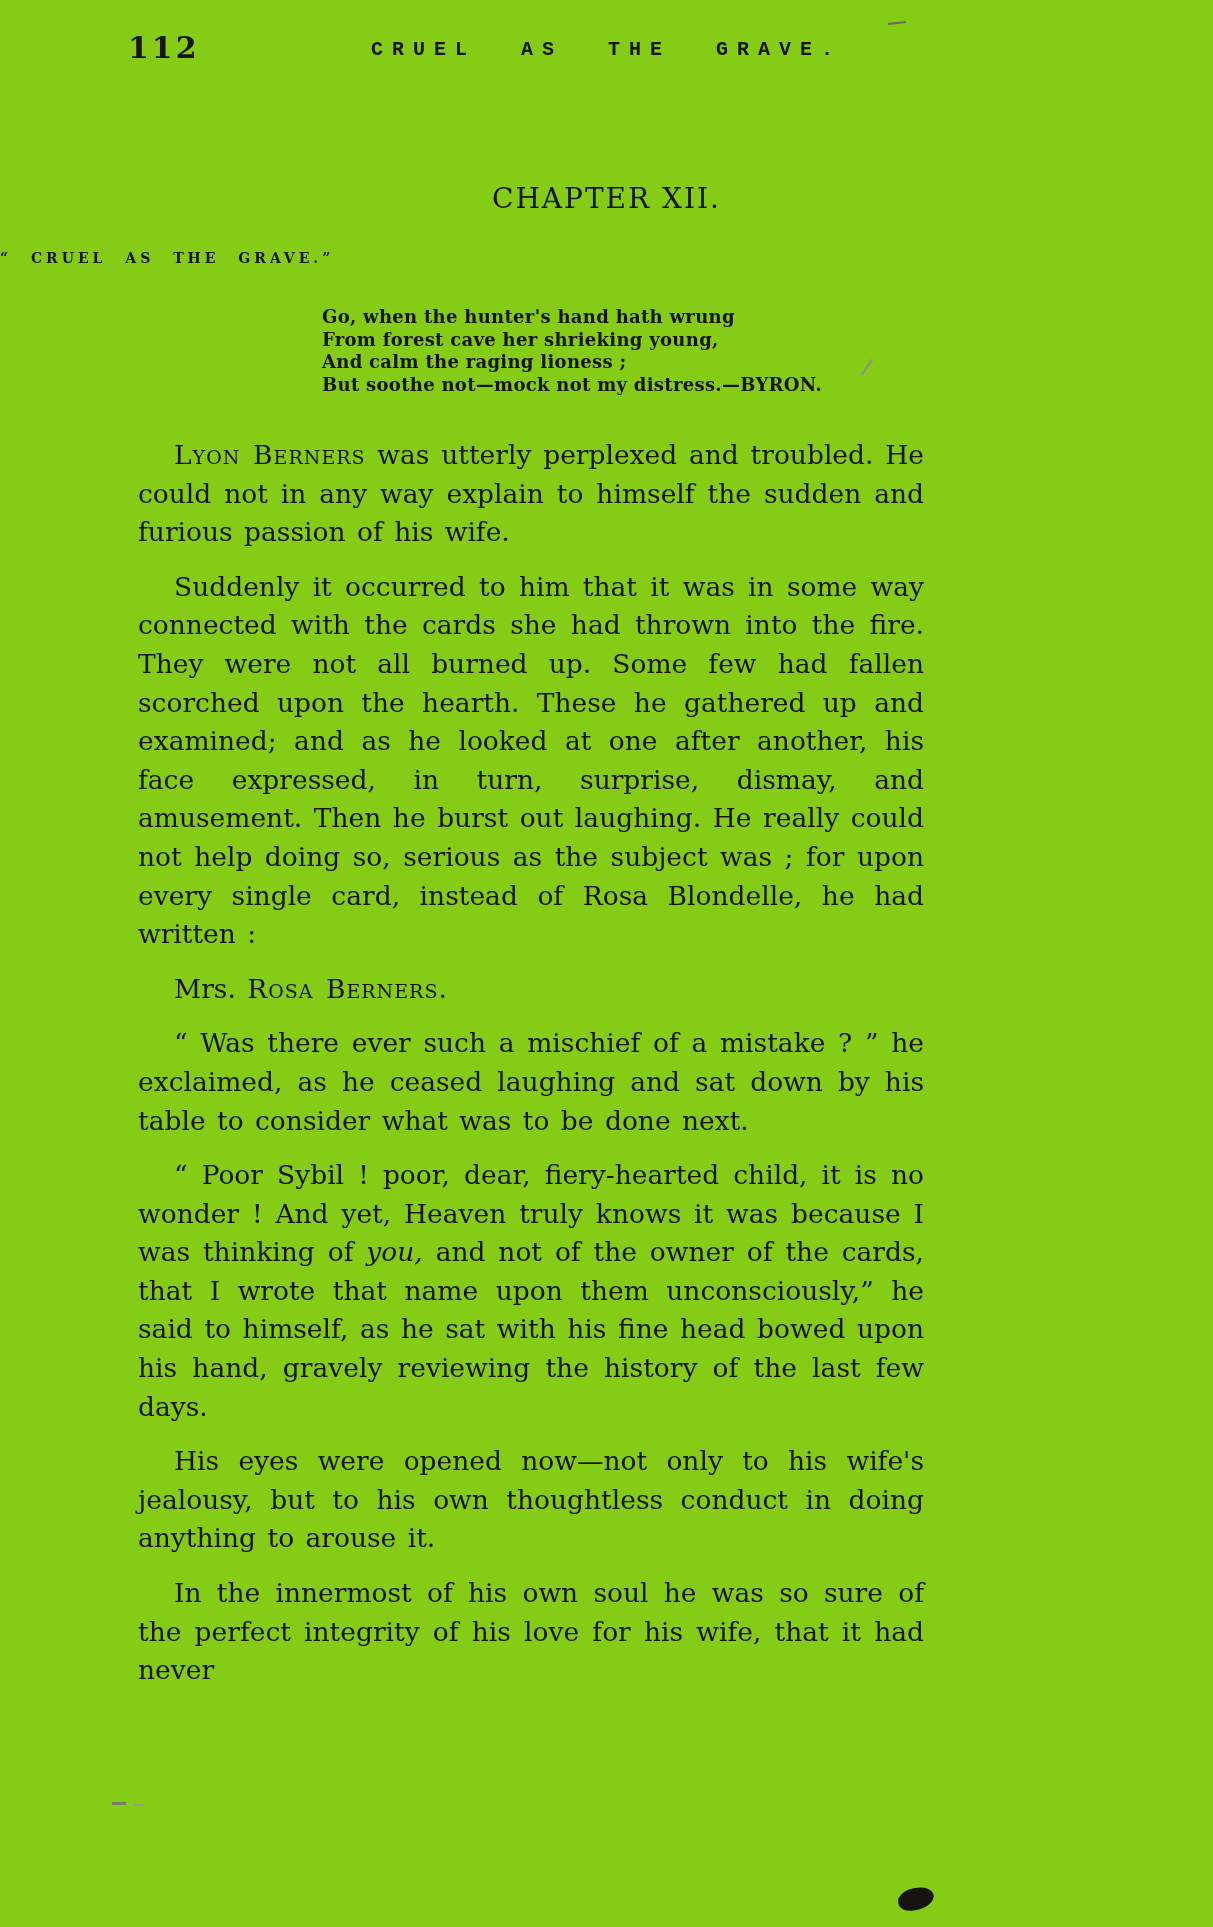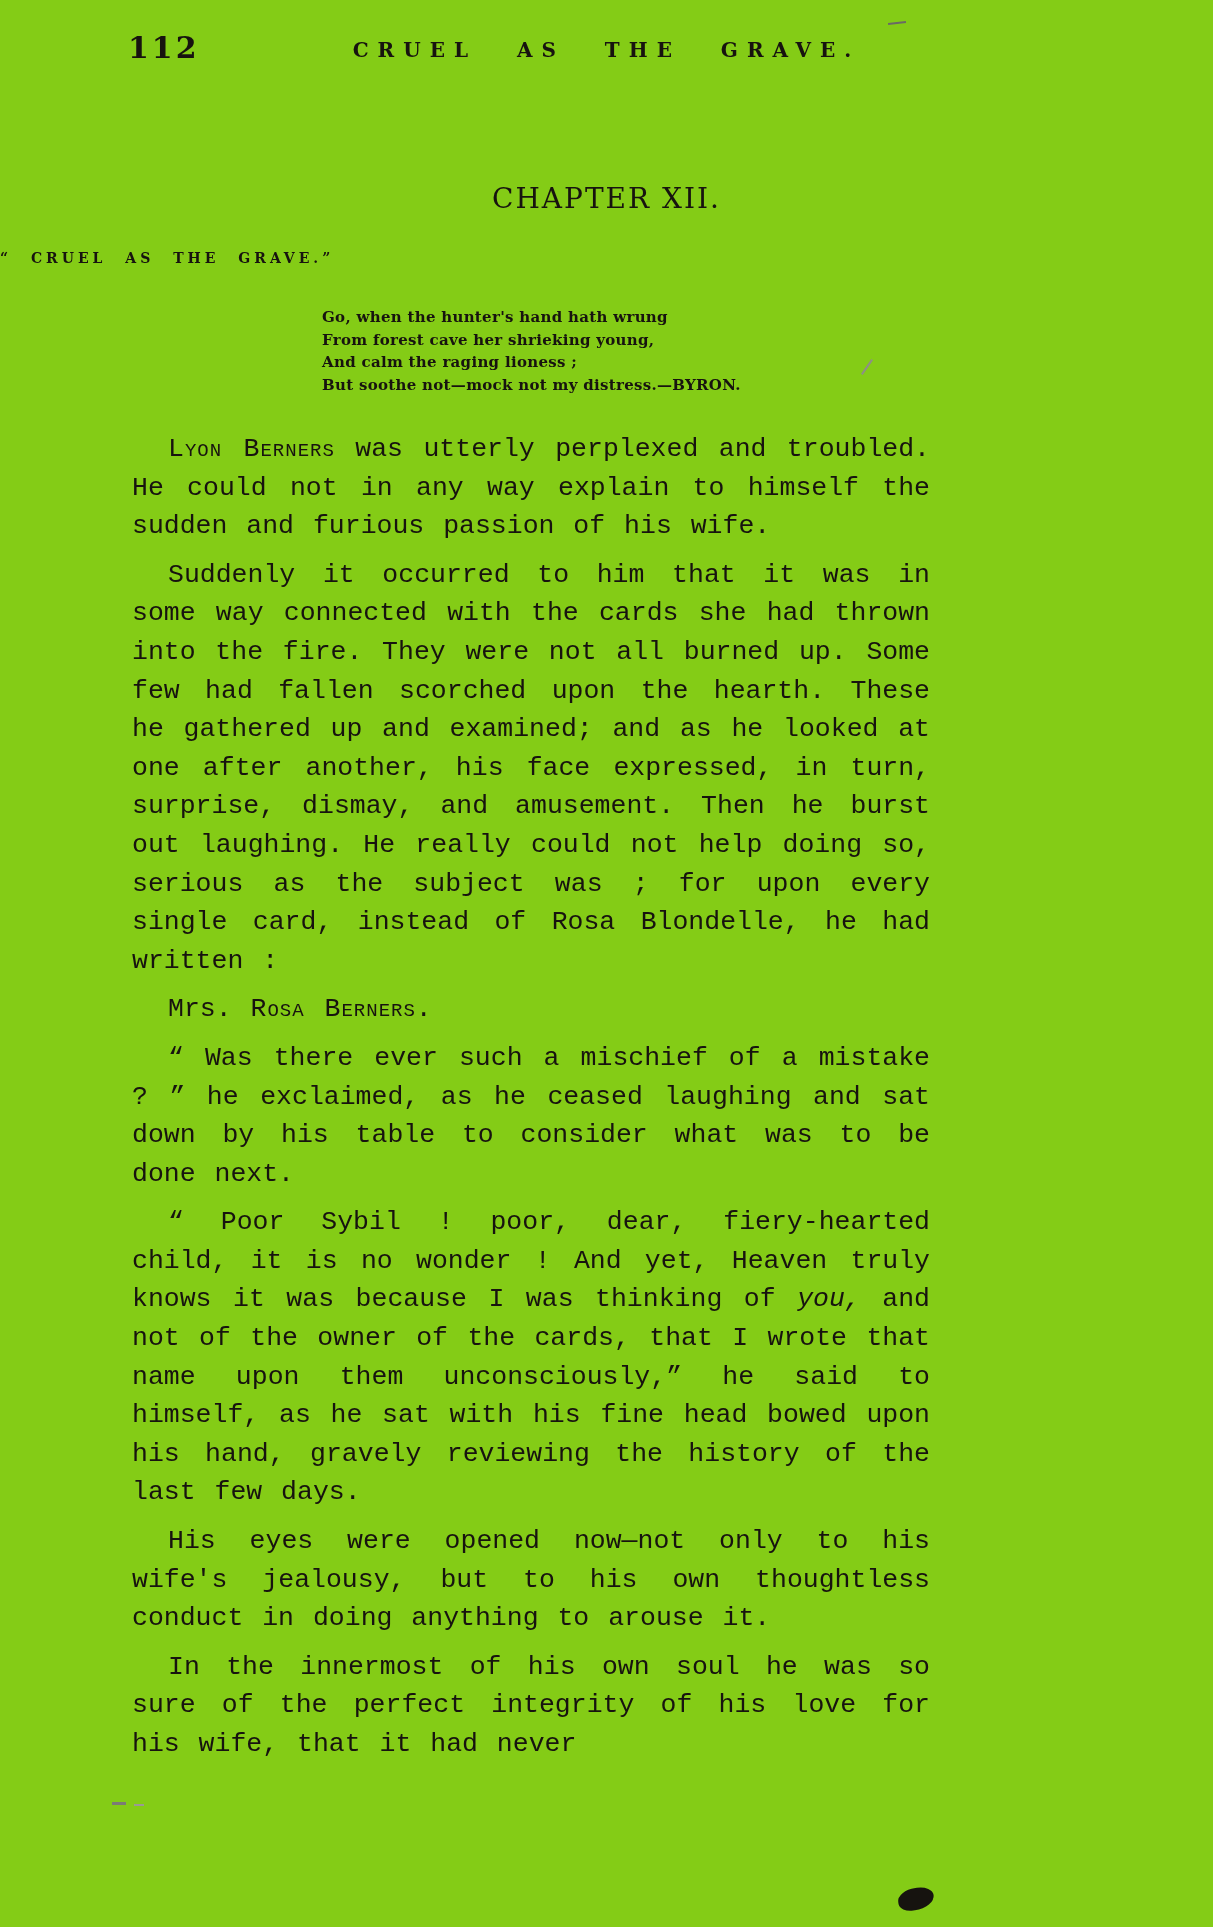--- a/index.html
+++ b/index.html
@@ -26,20 +26,21 @@
     position: absolute;
     top: 38px;
     left: 0;
     width: 100%;
     text-align: center;
     font-size: 20px;
     font-weight: 700;
     letter-spacing: 9px;
     word-spacing: 24px;
     white-space: nowrap;
+    font-family: Liberation Mono, monospace;
   }
   .chapter-title {
     position: absolute;
     top: 182px;
     left: 0;
     width: 100%;
     text-align: center;
     font-size: 28px;
     letter-spacing: 2px;
   }
@@ -51,36 +52,36 @@
     text-align: left;
     font-size: 14px;
     font-weight: 700;
     letter-spacing: 4px;
     word-spacing: 10px;
   }
   .epigraph {
     position: absolute;
     top: 306px;
     left: 322px;
-    font-size: 15px;
+    font-size: 18px;
     font-weight: 700;
     line-height: 22.5px;
     letter-spacing: 0.3px;
   }
   .body-text {
     position: absolute;
     top: 420px;
     left: 122px;
     width: 818px;
     font-size: 26.5px;
     line-height: 38.6px;
     text-align: justify;
     word-spacing: 3px;
   }
-  .body-text p { margin: 10px; text-indent: 36px; font-family: Liberation Mono, monospace; }
+  .body-text p { margin: 16px; text-indent: 36px; }
   .body-text p.short-line { text-align: left; }
   .smallcaps { font-variant: small-caps; letter-spacing: 1px; }
   .italic { font-style: italic; }
   
   .artifact { position: absolute; background: transparent; }
   .artifact-tick-top {
     top: 22px; left: 888px; width: 18px; height: 0;
     border-top: 2px solid #6a6a66; transform: rotate(-6deg);
   }
   .artifact-slash-right {

